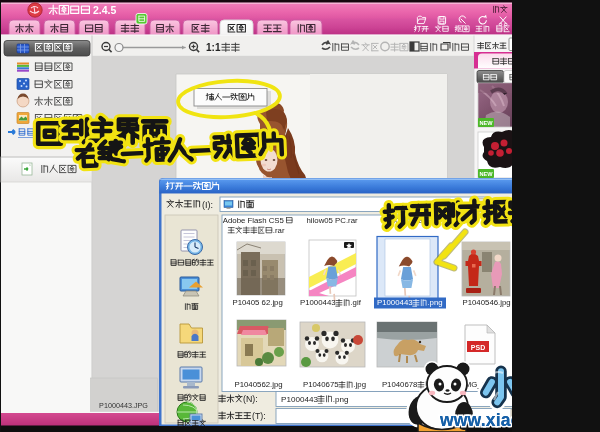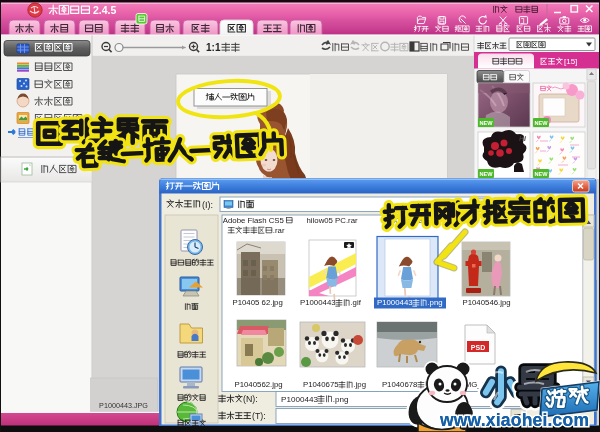--- a/index.html
+++ b/index.html
@@ -1,14 +1,14 @@
 <!DOCTYPE html>
 <html><head><meta charset="utf-8"><style>
 html,body{margin:0;padding:0;background:#111;}
-#w{position:relative;width:600px;height:432px;overflow:hidden;font-family:"Liberation Sans",sans-serif;}
+#w{position:relative;width:512px;height:432px;overflow:hidden;font-family:"Liberation Sans",sans-serif;}
 svg{filter:blur(0.3px);}
 </style></head><body>
 <div id="w">
 <svg width="600" height="432" viewBox="0 0 600 432">
       <defs>
 <linearGradient id="title" x1="0" y1="0" x2="0" y2="1">
           <stop offset="0" stop-color="#fac4de"></stop>
           <stop offset="0.18" stop-color="#f07ab8"></stop>
           <stop offset="0.6" stop-color="#ea66ac"></stop>
           <stop offset="1" stop-color="#de55a1"></stop>

